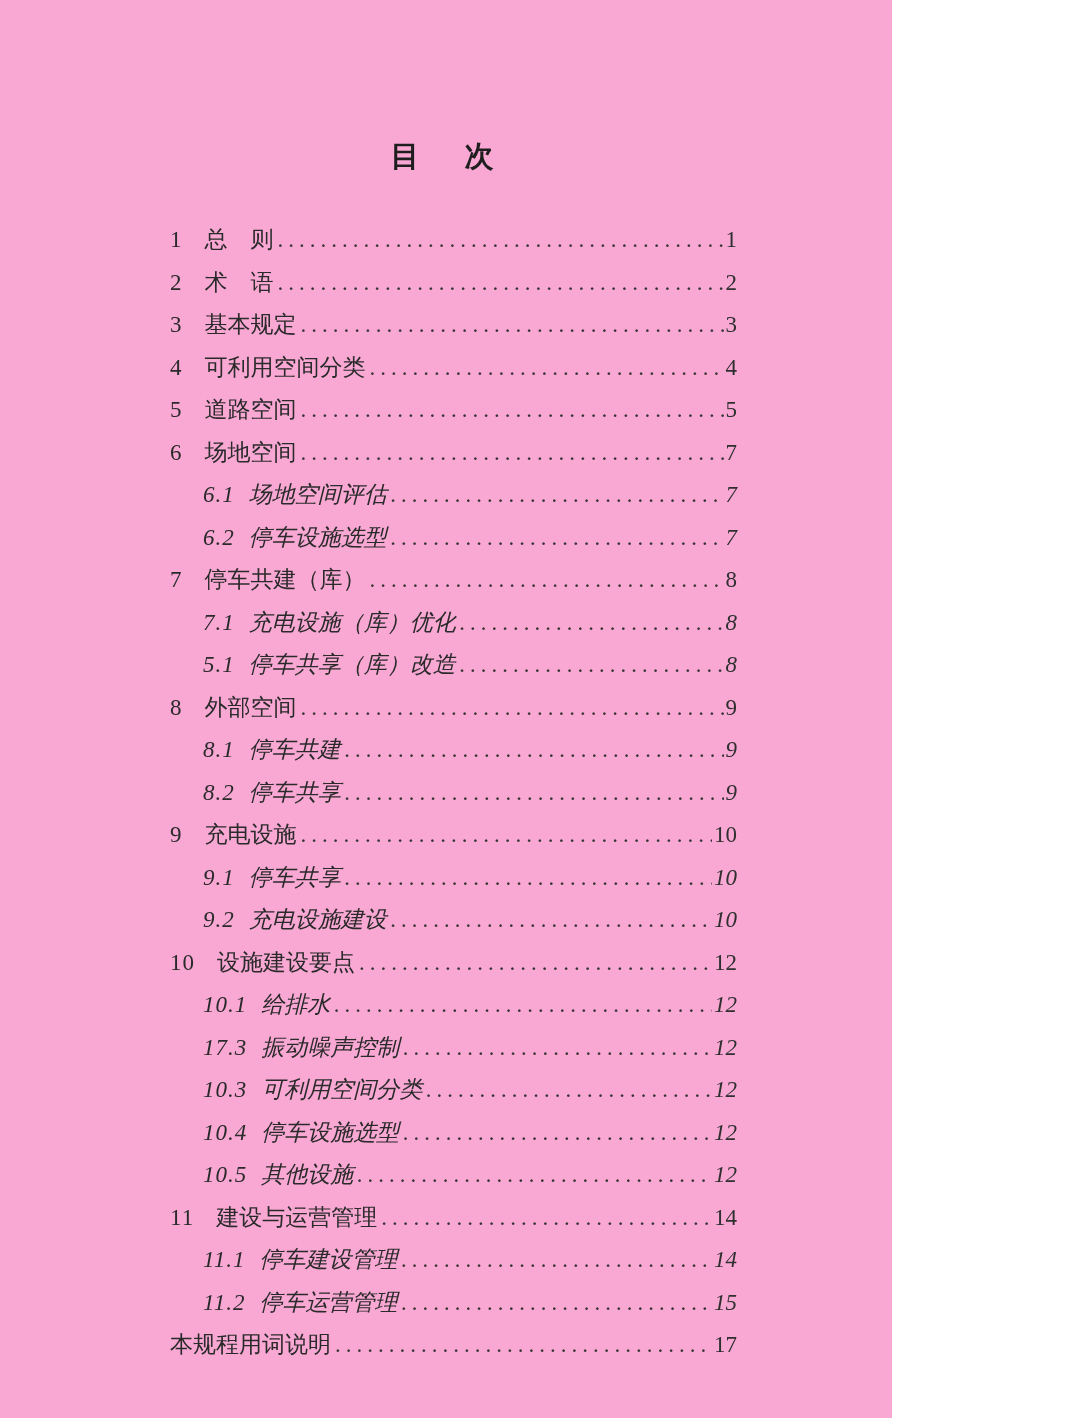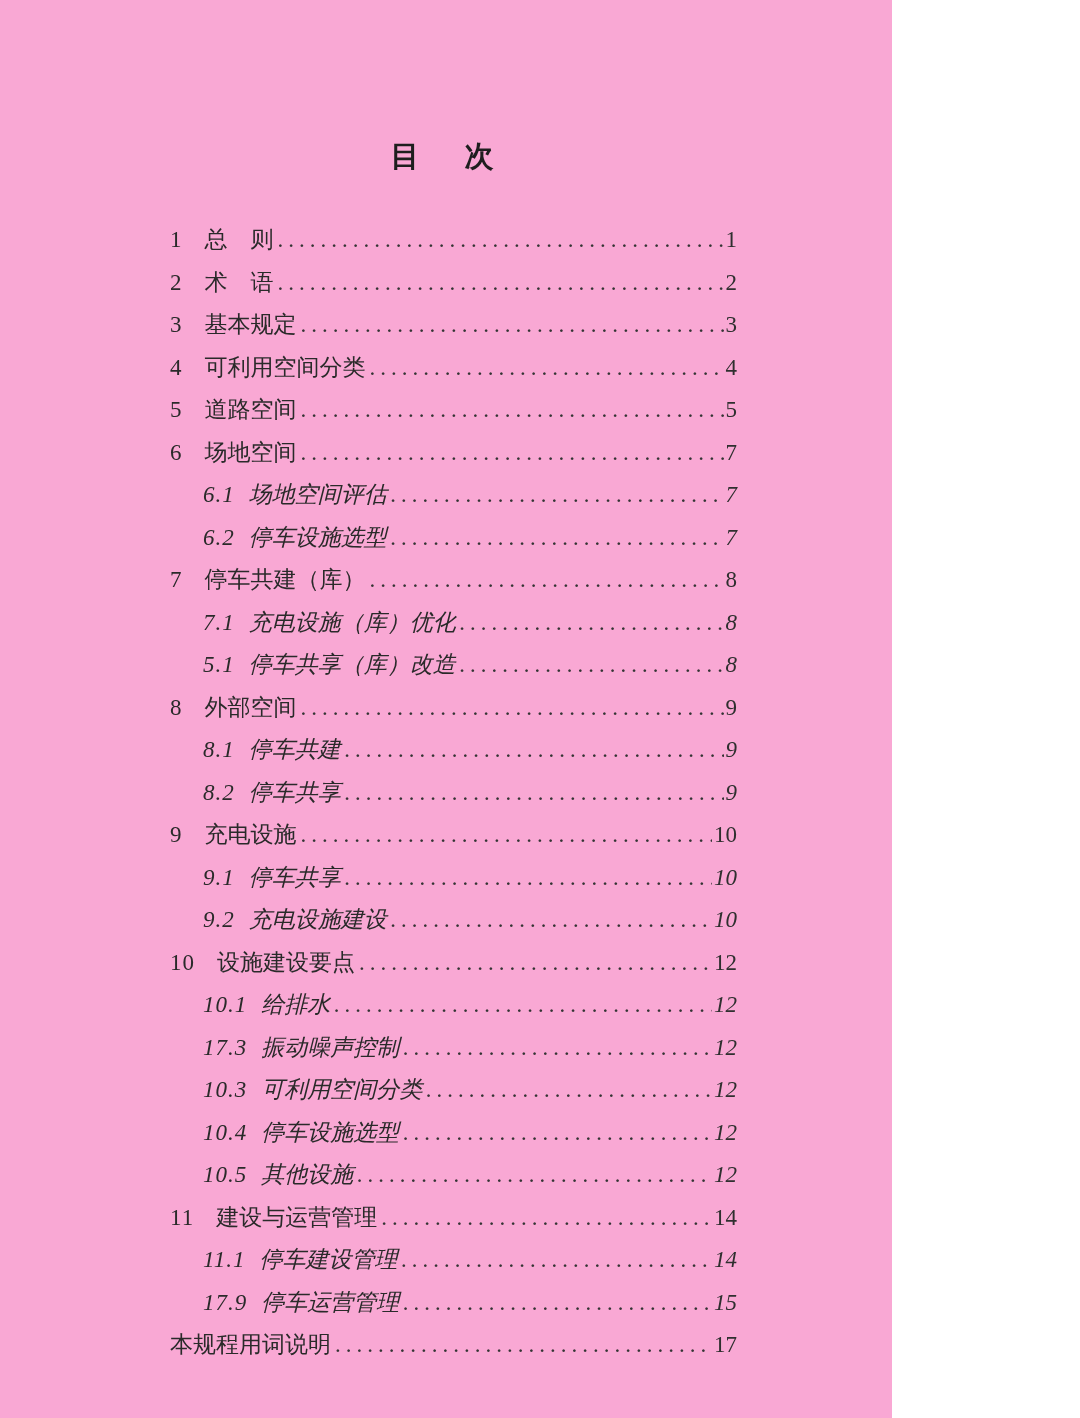--- a/index.html
+++ b/index.html
@@ -244,21 +244,21 @@
   </div>
 
   <div class="row lvl2">
     <span class="num">11.1</span>
     <span class="label">停车建设管理</span>
     <span class="dots">....................................................................................................................................................................................</span>
     <span class="pagenum">14</span>
   </div>
 
   <div class="row lvl2">
-    <span class="num">17.9</span>
+    <span class="num">11.2</span>
     <span class="label">停车运营管理</span>
     <span class="dots">....................................................................................................................................................................................</span>
     <span class="pagenum">15</span>
   </div>
 
   <div class="row lvl0">
 
     <span class="label">本规程用词说明</span>
     <span class="dots">....................................................................................................................................................................................</span>
     <span class="pagenum">17</span>

